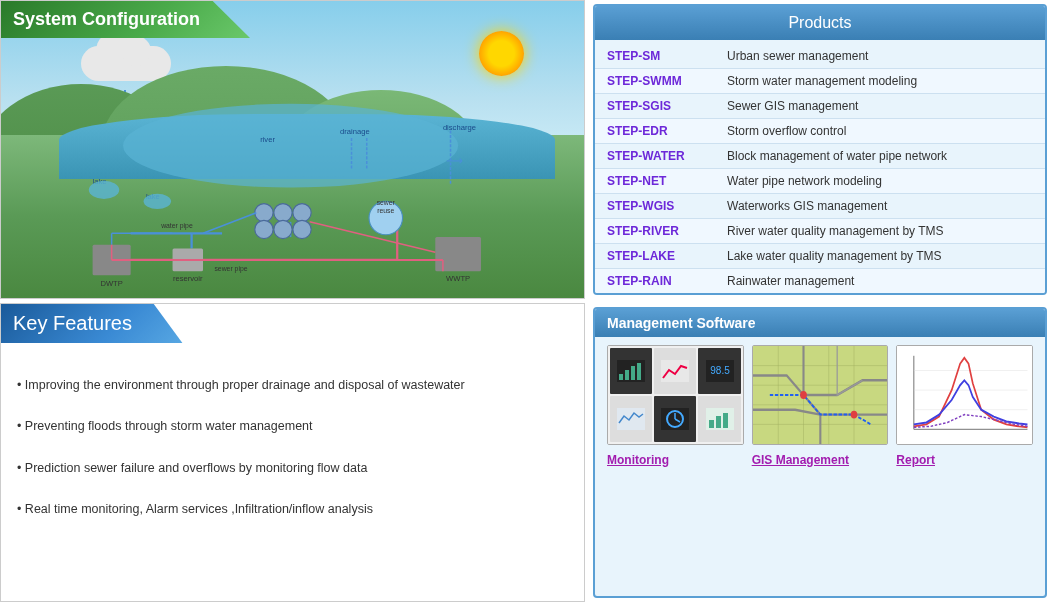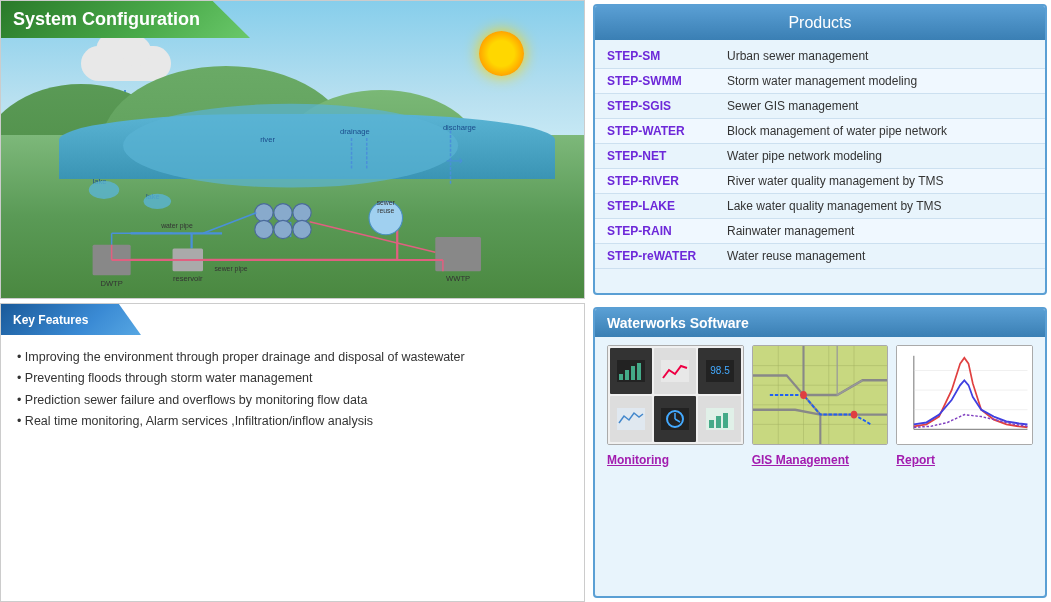--- a/index.html
+++ b/index.html
@@ -240,33 +240,34 @@
     .key-features-header {
       background: linear-gradient(135deg, #1a5a9a 0%, #3a8ad4 60%, #5aaae4 100%);
       clip-path: polygon(0 0, 80% 0, 95% 100%, 0 100%);
       padding: 8px 60px 8px 12px;
       display: inline-block;
       margin-bottom: 8px;
     }
 
     .key-features-header span {
       color: white;
-      font-size: 12px;
-      font-weight: bold;
+      font-size: 20px;
+      font-weight: normal;
     }
 
     .key-features-list {
       padding: 4px 16px 8px 16px;
       list-style: none;
     }
 
     .key-features-list li {
       font-size: 12.5px;
       color: #333;
       line-height: 1.7;
+      margin-top: 20px;
     }
 
     .key-features-list li::before {
       content: '• ';
       color: #333;
     }
 
     
     .mgmt-software {
       grid-column: 2;
@@ -470,26 +471,34 @@
           </tr>
           <tr>
             <td>STEP-SWMM</td>
             <td>Storm water management modeling</td>
           </tr>
           <tr>
             <td>STEP-SGIS</td>
             <td>Sewer GIS management</td>
           </tr>
           <tr>
+            <td>STEP-EDR</td>
+            <td>Storm overflow control</td>
+          </tr>
+          <tr>
             <td>STEP-WATER</td>
             <td>Block management of water pipe network</td>
           </tr>
           <tr>
             <td>STEP-NET</td>
             <td>Water pipe network modeling</td>
+          </tr>
+          <tr>
+            <td>STEP-WGIS</td>
+            <td>Waterworks GIS management</td>
           </tr>
           <tr>
             <td>STEP-RIVER</td>
             <td>River water quality management by TMS</td>
           </tr>
           <tr>
             <td>STEP-LAKE</td>
             <td>Lake water quality management by TMS</td>
           </tr>
           <tr>
@@ -511,21 +520,21 @@
     <ul class="key-features-list" id="features-list">
     <li>Improving the environment through proper drainage and disposal of wastewater</li>
         <li>Preventing floods through storm water management</li>
         <li>Prediction sewer failure and overflows by monitoring flow data</li>
         <li>Real time monitoring, Alarm services ,Infiltration/inflow analysis</li>
       </ul>
   </div>
 
   <div class="mgmt-software">
     <div class="mgmt-header">
-      <span>Waterworks Software</span>
+      <span>Management Software</span>
     </div>
     <div class="mgmt-screenshots">
 
       <div class="screenshot-item">
         <div class="screenshot-img">
           <div class="mock-monitoring">
             <div class="mock-cell mock-cell-dark">
               <svg width="28" height="22" viewBox="0 0 28 22">
                 <rect width="28" height="22" fill="#222"></rect>
                 <rect x="2" y="14" width="4" height="6" fill="#4a8"></rect>

